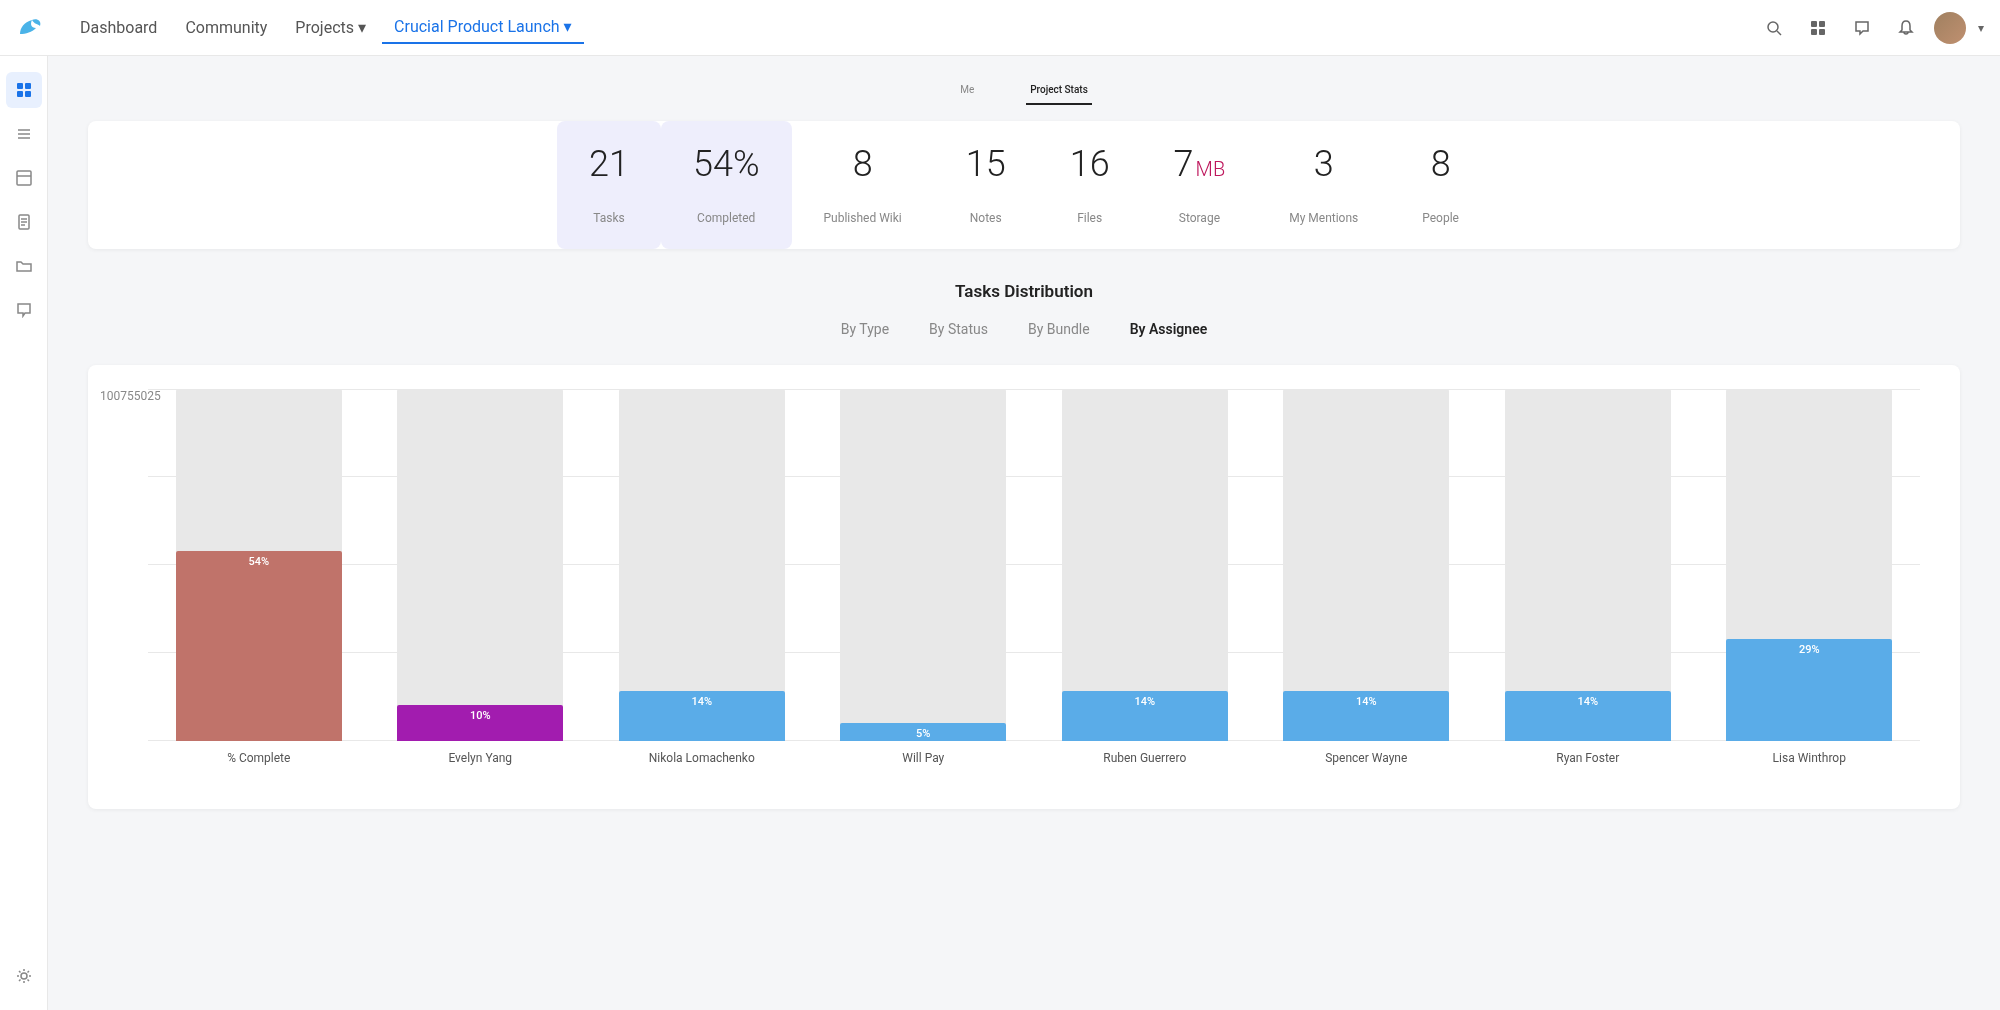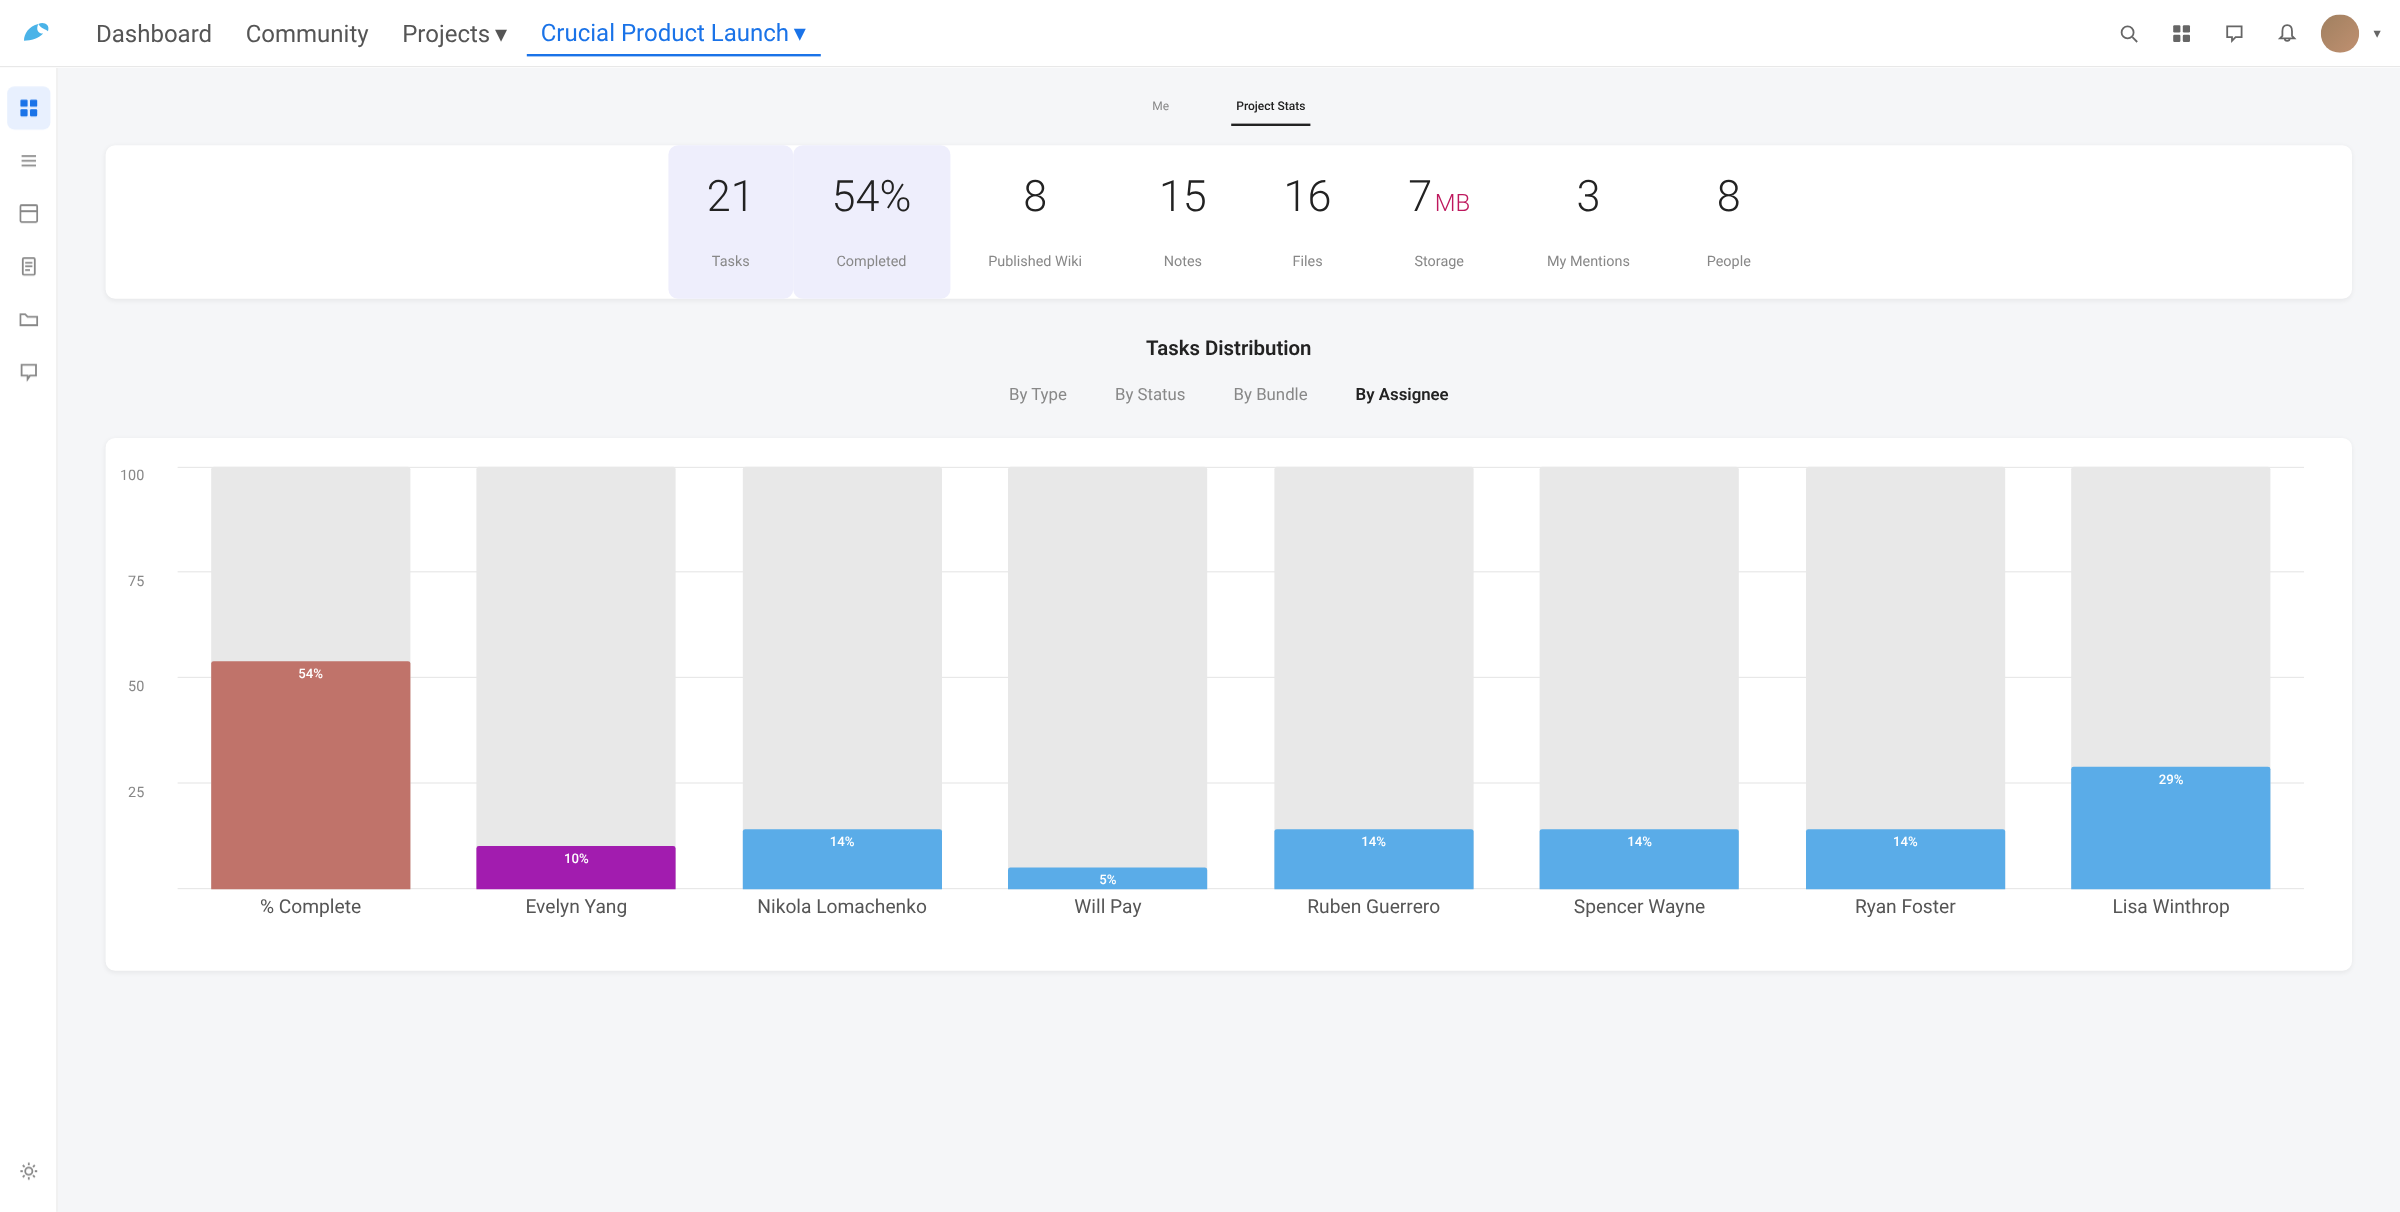--- a/index.html
+++ b/index.html
@@ -14,21 +14,21 @@
       padding: 0 16px;
       position: fixed; top: 0; left: 0; right: 0; z-index: 100;
     }
     .top-nav-logo {
       width: 36px; display: flex; align-items: center; margin-right: 16px;
     }
     .top-nav-links {
       display: flex; align-items: center; gap: 4px; flex: 1;
     }
     .nav-link {
-      padding: 6px 12px; font-size: 20px; color: #555; cursor: pointer;
+      padding: 6px 12px; font-size: 16px; color: #555; cursor: pointer;
       border-radius: 4px; text-decoration: none; text-align: right;
     }
     .nav-link.active {
       color: #1a73e8; border-bottom: 2px solid #1a73e8;
       border-radius: 0;
     }
     .nav-link-dropdown { display: flex; align-items: center; gap: 4px; }
     .top-nav-right {
       display: flex; align-items: center; gap: 12px;
     }
@@ -111,21 +111,21 @@
       background: #fff; border-radius: 8px; padding: 24px 40px 40px 60px;
       box-shadow: 0 1px 4px rgba(0,0,0,0.06);
       position: relative;
     }
     .chart-area {
       display: flex; align-items: flex-end; gap: 0;
       height: 380px; position: relative;
     }
     .y-axis {
       position: absolute; left: -48px; top: 0; bottom: 0;
-      display: flex; flex-direction: column; justify-content: space-between;
+      display: flex; flex-direction: row; justify-content: space-between;
       padding-bottom: 28px;
     }
     .y-label { font-size: 12px; color: #888; text-align: right; }
     .grid-lines {
       position: absolute; left: 0; right: 0; top: 0; bottom: 28px;
       display: flex; flex-direction: column; justify-content: space-between;
       pointer-events: none;
     }
     .grid-line {
       width: 100%; border-top: 1px solid #e8e8e8;
@@ -145,21 +145,21 @@
     }
     .bar-fill {
       width: 100%; border-radius: 2px 2px 0 0;
       display: flex; align-items: flex-start; justify-content: center;
       padding-top: 4px;
     }
     .bar-pct {
       font-size: 11px; color: #fff; font-weight: 500;
     }
     .bar-name {
-      font-size: 16px; color: #555; margin-top: 8px; text-align: center;
+      font-size: 12px; color: #555; margin-top: 8px; text-align: center;
       position: absolute; bottom: -24px; width: 120%; left: -10%;
     }
   </style>
 </head>
 <body>
 
 <nav class="top-nav">
   <div class="top-nav-logo">
     <svg width="28" height="28" viewBox="0 0 28 28">
       <path d="M4 20 C4 14 8 8 16 6 C14 10 15 14 20 14 C16 18 10 20 4 20Z" fill="#4ab3e8"></path>

